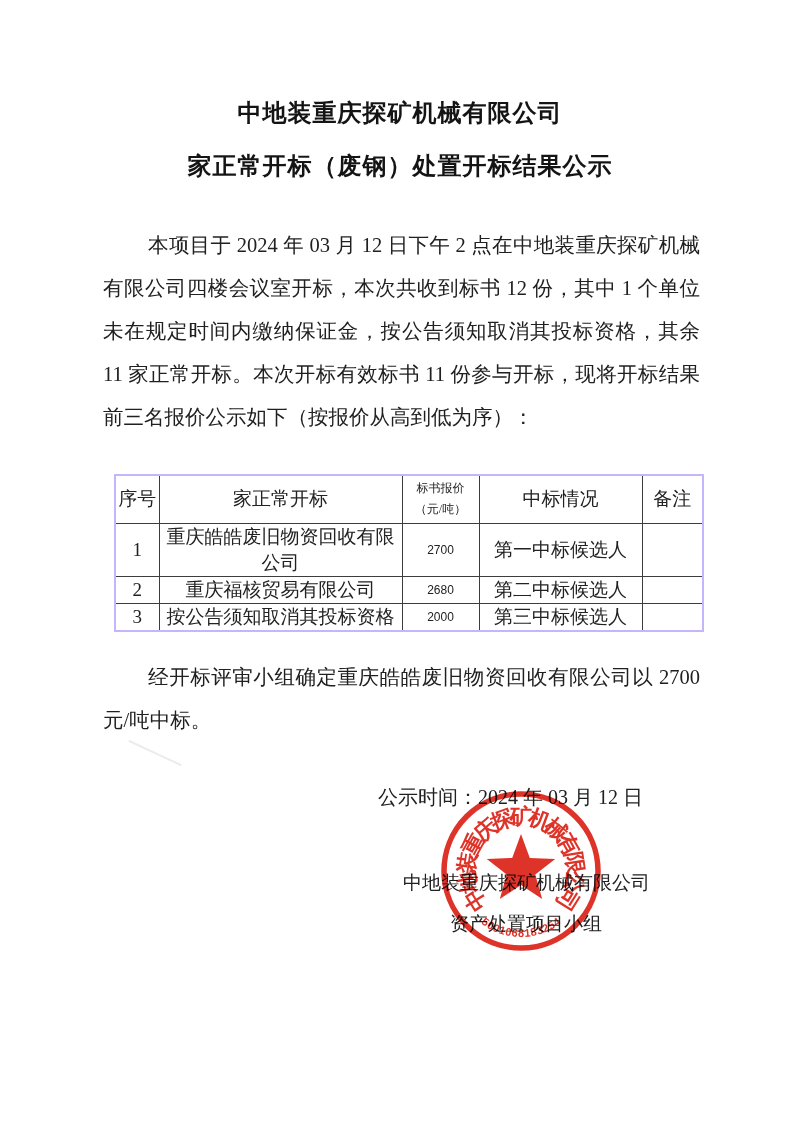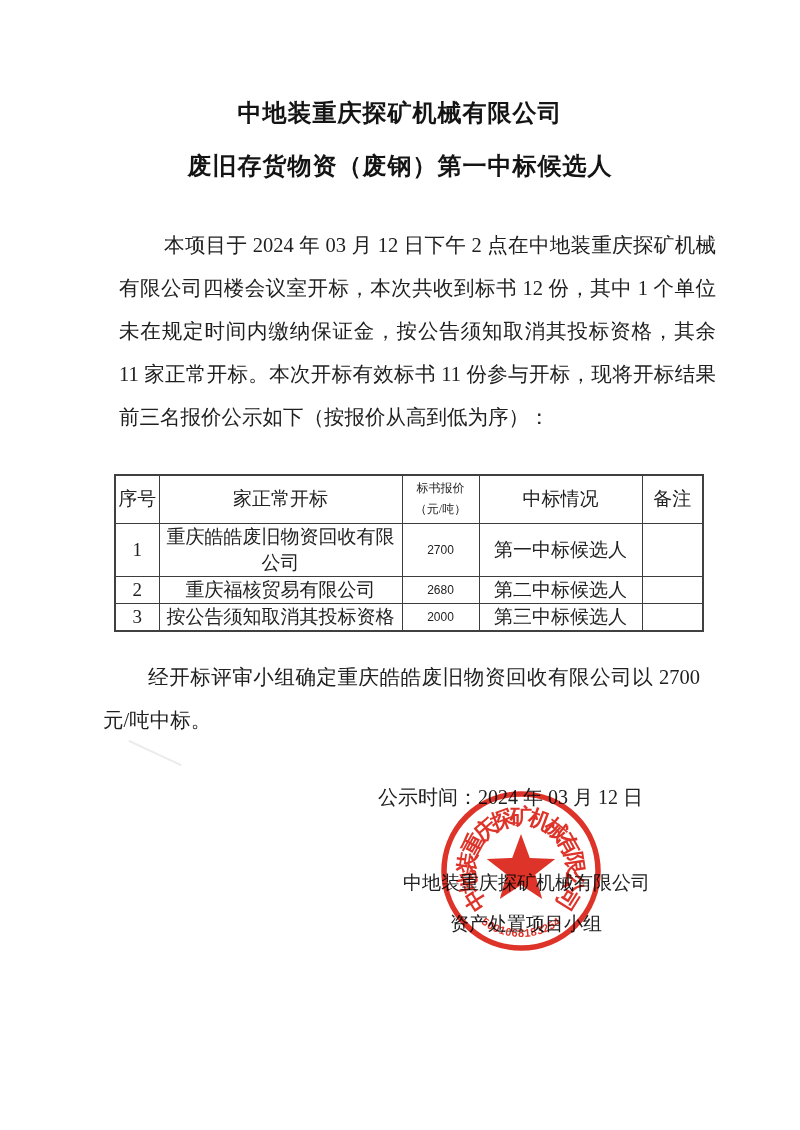--- a/index.html
+++ b/index.html
@@ -10,27 +10,27 @@
   .title-block{
     position:absolute;top:86px;left:0;width:800px;text-align:center;
     font-family:"Liberation Sans",sans-serif;font-weight:bold;color:#141414;
   }
   .title-line{font-size:24px;line-height:53px;letter-spacing:1px;}
   .para{
     position:absolute;left:103px;width:597px;
     font-size:20.5px;line-height:43px;text-align:justify;text-indent:2.2em;
     color:#202020;
   }
-  .para-intro{top:224px;margin-left:16px;}
+  .para-intro{top:224px;}
   .para-result{top:656px;}
 
   table.bid-table{
     position:absolute;left:114px;top:474px;width:588px;
     border-collapse:collapse;table-layout:fixed;
-    font-size:19px;color:#222;border:2px solid #404040;
+    font-size:19px;color:#222;border:2px solid #c4b5fd;
   }
   .bid-table th,.bid-table td{
     border:1px solid #3d3d3d;padding:0;text-align:center;
     vertical-align:middle;font-weight:normal;overflow:hidden;
   }
   .row-header{height:48px;}
   .row-r1{height:41px;}
   .row-r2{height:26px;}
   .row-r3{height:27px;}
   .hdr-index{line-height:22px;padding:0 11px;}
@@ -55,21 +55,21 @@
   .seal .arc-char{font-size:22px;font-weight:bold;font-family:"Liberation Sans",sans-serif;}
   .seal .num-char{font-size:11px;font-weight:bold;font-family:"Liberation Sans",sans-serif;}
 </style>
 </head>
 <body>
 
 <div class="page">
 
   <div class="title-block">
     <div class="title-line">中地装重庆探矿机械有限公司</div>
-    <div class="title-line">废旧存货物资（废钢）第一中标候选人</div>
+    <div class="title-line">家正常开标（废钢）处置开标结果公示</div>
   </div>
 
   <div class="para para-intro">本项目于 2024 年 03 月 12 日下午 2 点在中地装重庆探矿机械有限公司四楼会议室开标，本次共收到标书 12 份，其中 1 个单位未在规定时间内缴纳保证金，按公告须知取消其投标资格，其余 11 家正常开标。本次开标有效标书 11 份参与开标，现将开标结果前三名报价公示如下（按报价从高到低为序）：</div>
 
   <table class="bid-table">
     <colgroup>
       <col style="width:44px">
         <col style="width:243px">
         <col style="width:77px">
         <col style="width:163px">

